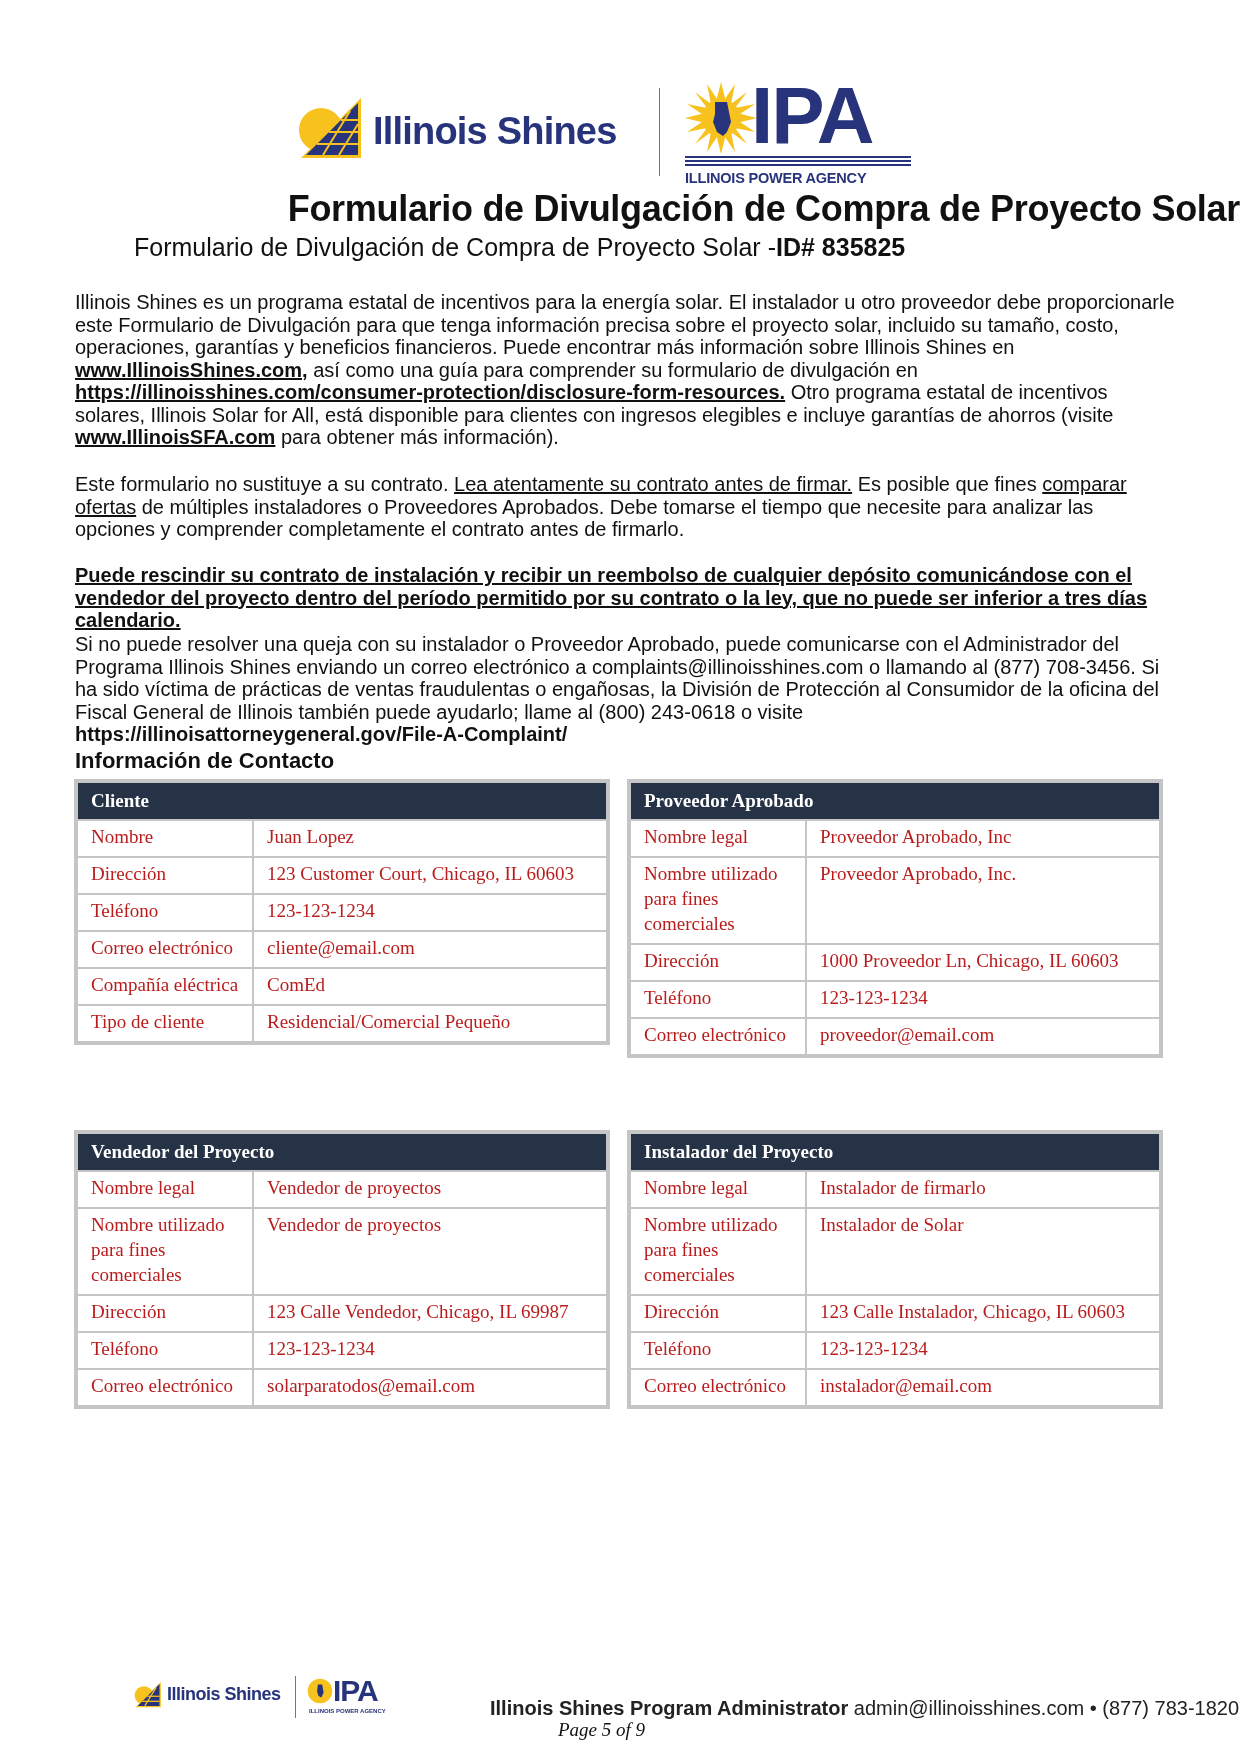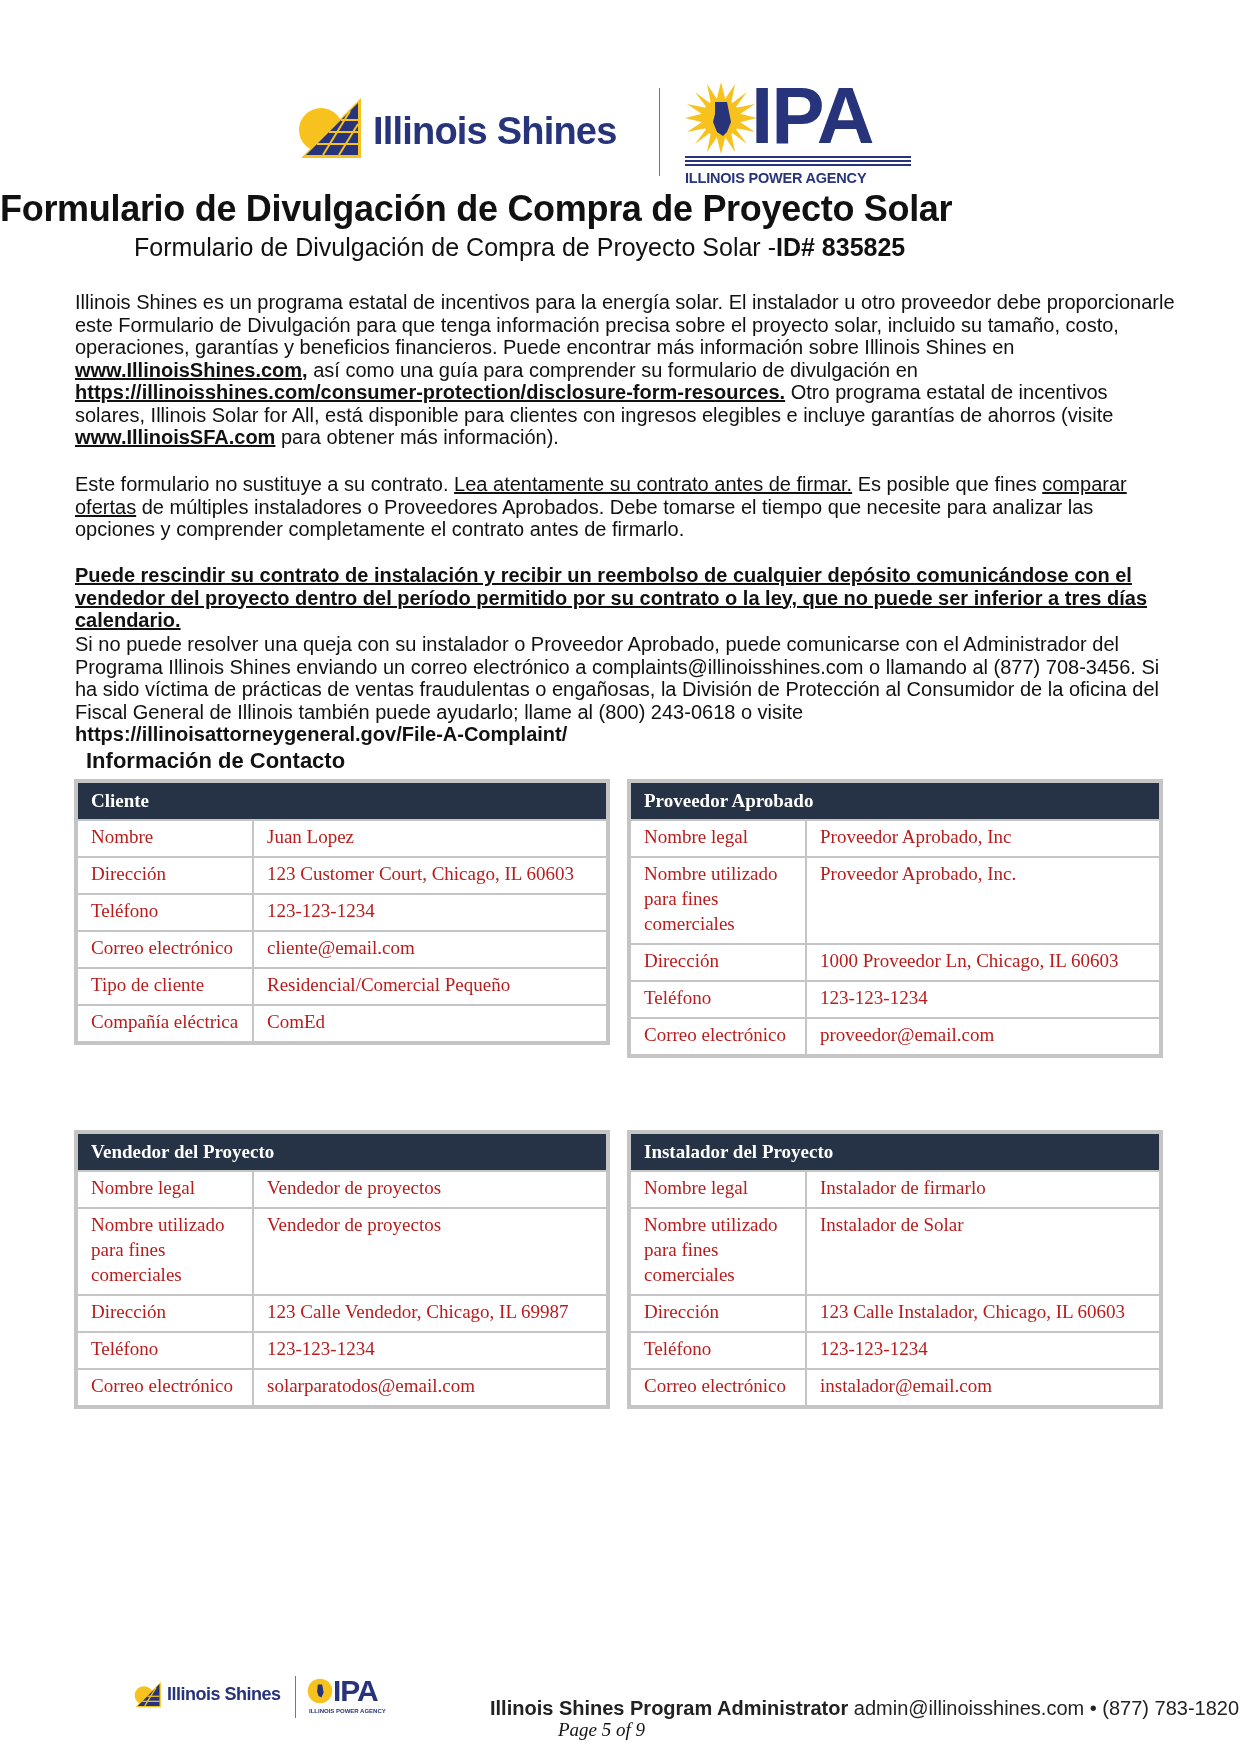--- a/index.html
+++ b/index.html
@@ -10,33 +10,33 @@
   .is-logo svg { position: absolute; left: 0; top: 0; }
   .is-logo .is-text { position: absolute; left: 78px; top: 16px; font-size: 38px; font-weight: bold; color: #27337a; letter-spacing: -0.8px; white-space: nowrap; }
   .logo-divider { position: absolute; left: 659px; top: 6px; width: 1px; height: 88px; background: #777; }
   .ipa-logo { position: absolute; left: 685px; top: 0px; width: 230px; height: 100px; }
   .ipa-logo svg { position: absolute; left: 0; top: 0; }
   .ipa-letters { position: absolute; left: 66px; top: -6px; font-size: 80px; font-weight: bold; color: #27337a; letter-spacing: -2px; line-height: 80px; }
   .ipa-lines { position: absolute; left: 0; top: 74px; width: 226px; }
   .ipa-lines div { height: 2px; background: #27337a; margin-bottom: 2px; }
   .ipa-sub { position: absolute; left: 0; top: 88px; font-size: 14.5px; font-weight: bold; color: #27337a; letter-spacing: -0.2px; white-space: nowrap; }
 
-  .title { position: absolute; top: 188px; left: 0; width: 1240px; text-align: left; font-size: 36px; font-weight: bold; color: #111; letter-spacing: -0.3px; }
+  .title { position: absolute; top: 188px; left: 0; width: 1240px; text-align: right; font-size: 36px; font-weight: bold; color: #111; letter-spacing: -0.3px; }
   .subtitle { position: absolute; top: 233px; left: 134px; font-size: 25px; color: #111; white-space: nowrap; }
   .subtitle b { font-weight: bold; }
 
   .para { position: absolute; left: 75px; width: 1100px; font-size: 20px; line-height: 22.5px; color: #111; }
   .para a, .para .lnk { color: #111; text-decoration: underline; }
   .para .blink { font-weight: bold; }
   .p1 { top: 291px; }
   .p2 { top: 473px; }
   .p3 { top: 564px; font-weight: bold; text-decoration: underline; }
   .p4 { top: 633px; }
 
-  .section-heading { position: absolute; top: 748px; left: 86px; font-size: 22px; font-weight: bold; color: #111; }
+  .section-heading { position: absolute; top: 748px; left: 75px; font-size: 22px; font-weight: bold; color: #111; }
 
   .card { position: absolute; width: 532px; border: 2px solid #c5c5c5; background: #fff; }
   .card table { width: 100%; border-collapse: collapse; font-family: Liberation Serif, serif; }
   .card th { background: #263245; color: #fff; text-align: left; font-size: 19px; font-weight: bold; padding: 4px 13px; height: 28px; border: 2px solid #c5c5c5; }
   .card td { border: 2px solid #c5c5c5; font-size: 19px; line-height: 25px; padding: 3px 13px 7px 13px; vertical-align: top; color: #b91c1c; }
   .card td.lbl { width: 148px; }
   .c-cliente { left: 74px; top: 779px; }
   .c-proveedor { left: 627px; top: 779px; }
   .c-vendedor { left: 74px; top: 1130px; }
   .c-instalador { left: 627px; top: 1130px; }
@@ -140,26 +140,26 @@
         </tr>
     <tr>
           <td class="lbl">Teléfono</td>
           <td>123-123-1234</td>
         </tr>
     <tr>
           <td class="lbl">Correo electrónico</td>
           <td>cliente@email.com</td>
         </tr>
     <tr>
+          <td class="lbl">Compañía eléctrica</td>
+          <td>ComEd</td>
+        </tr>
+    <tr>
           <td class="lbl">Tipo de cliente</td>
           <td>Residencial/Comercial Pequeño</td>
-        </tr>
-    <tr>
-          <td class="lbl">Compañía eléctrica</td>
-          <td>ComEd</td>
         </tr>
   </tbody>
     </table>
 </div>
 
 <div class="card c-proveedor">
   <table>
     <tbody>
         <tr>
           <th colspan="2">Proveedor Aprobado</th>

